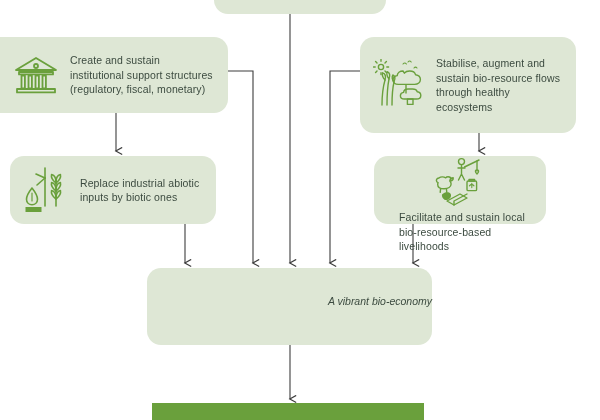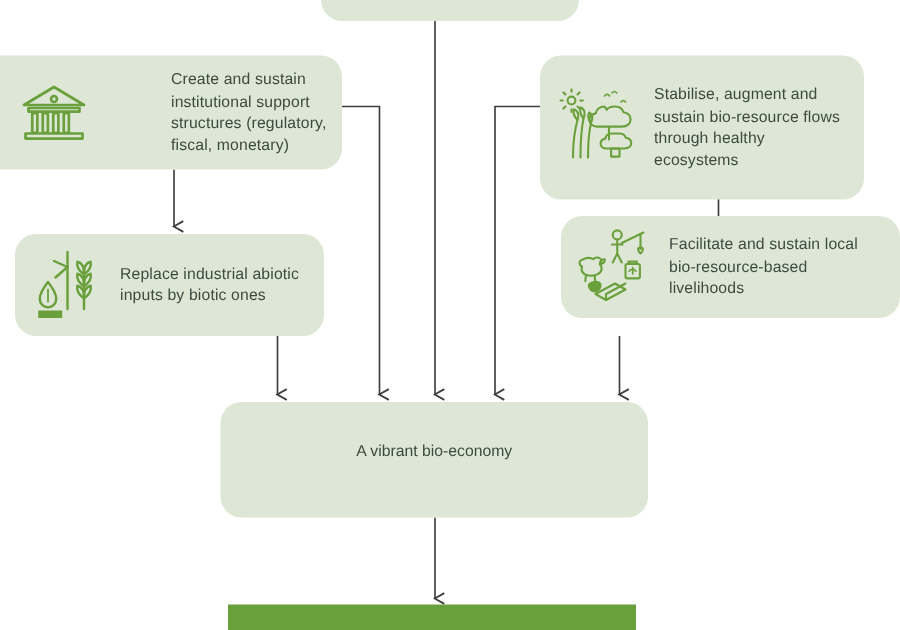--- a/index.html
+++ b/index.html
@@ -28,40 +28,41 @@
   .node .txt{
     color:#3b4a3f;
     font-size:10.5px;
     line-height:14.5px;
     letter-spacing:0.1px;
   }
 
   
   #node-top{left:214px;top:-48px;width:172px;height:62px;border-radius:14px;}
 
-  #node-institutional{left:0px;top:37px;width:228px;height:76px;border-radius:0 14px 14px 0;padding-left:10px;gap:44px;}
+  #node-institutional{left:0px;top:37px;width:228px;height:76px;border-radius:0 14px 14px 0;padding-left:10px;}
   #node-institutional .ico{width:52px;height:48px;margin-right:8px;}
   #node-institutional .txt{width:146px;}
 
   #node-replace{left:10px;top:156px;width:206px;height:68px;border-radius:14px;padding-left:12px;}
   #node-replace .ico{width:50px;height:50px;margin-right:8px;}
   #node-replace .txt{width:128px;}
 
   #node-stabilise{left:360px;top:37px;width:216px;height:96px;border-radius:14px;padding-left:12px;}
   #node-stabilise .ico{width:56px;height:54px;margin-right:8px;}
   #node-stabilise .txt{width:132px;}
 
-  #node-livelihoods{left:374px;top:144px;width:226px;height:68px;border-radius:14px;padding-left:10px;}
+  #node-livelihoods{left:374px;top:156px;width:172px;height:68px;border-radius:14px;padding-left:10px;flex-direction:column;}
   #node-livelihoods .ico{width:56px;height:54px;margin-right:6px;}
   #node-livelihoods .txt{width:132px;}
 
   #node-outcome{
     left:147px;top:268px;width:285px;height:77px;border-radius:14px;
-    flex-direction:column;justify-content:center;align-items:center;
+    justify-content:flex-end;align-items:center;
     text-align:center;
+    font-style:italic;
   }
   #node-outcome .line-a{
     color:#3b4a3f;font-size:10.5px;line-height:14px;margin-bottom:11px;
   }
   #node-outcome .line-b{
     color:#2c3a2f;font-size:10.5px;line-height:14px;font-weight:bold;
     letter-spacing:0.1px;
   }
 
   #bar-bottom{

